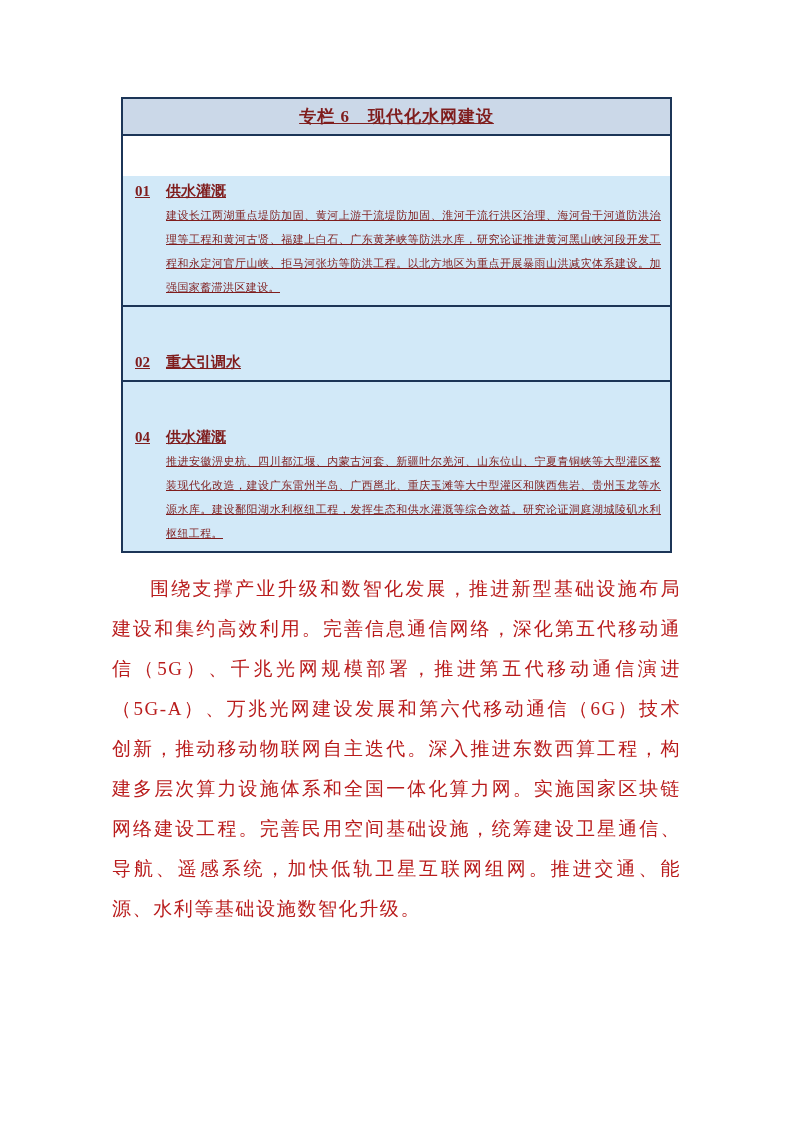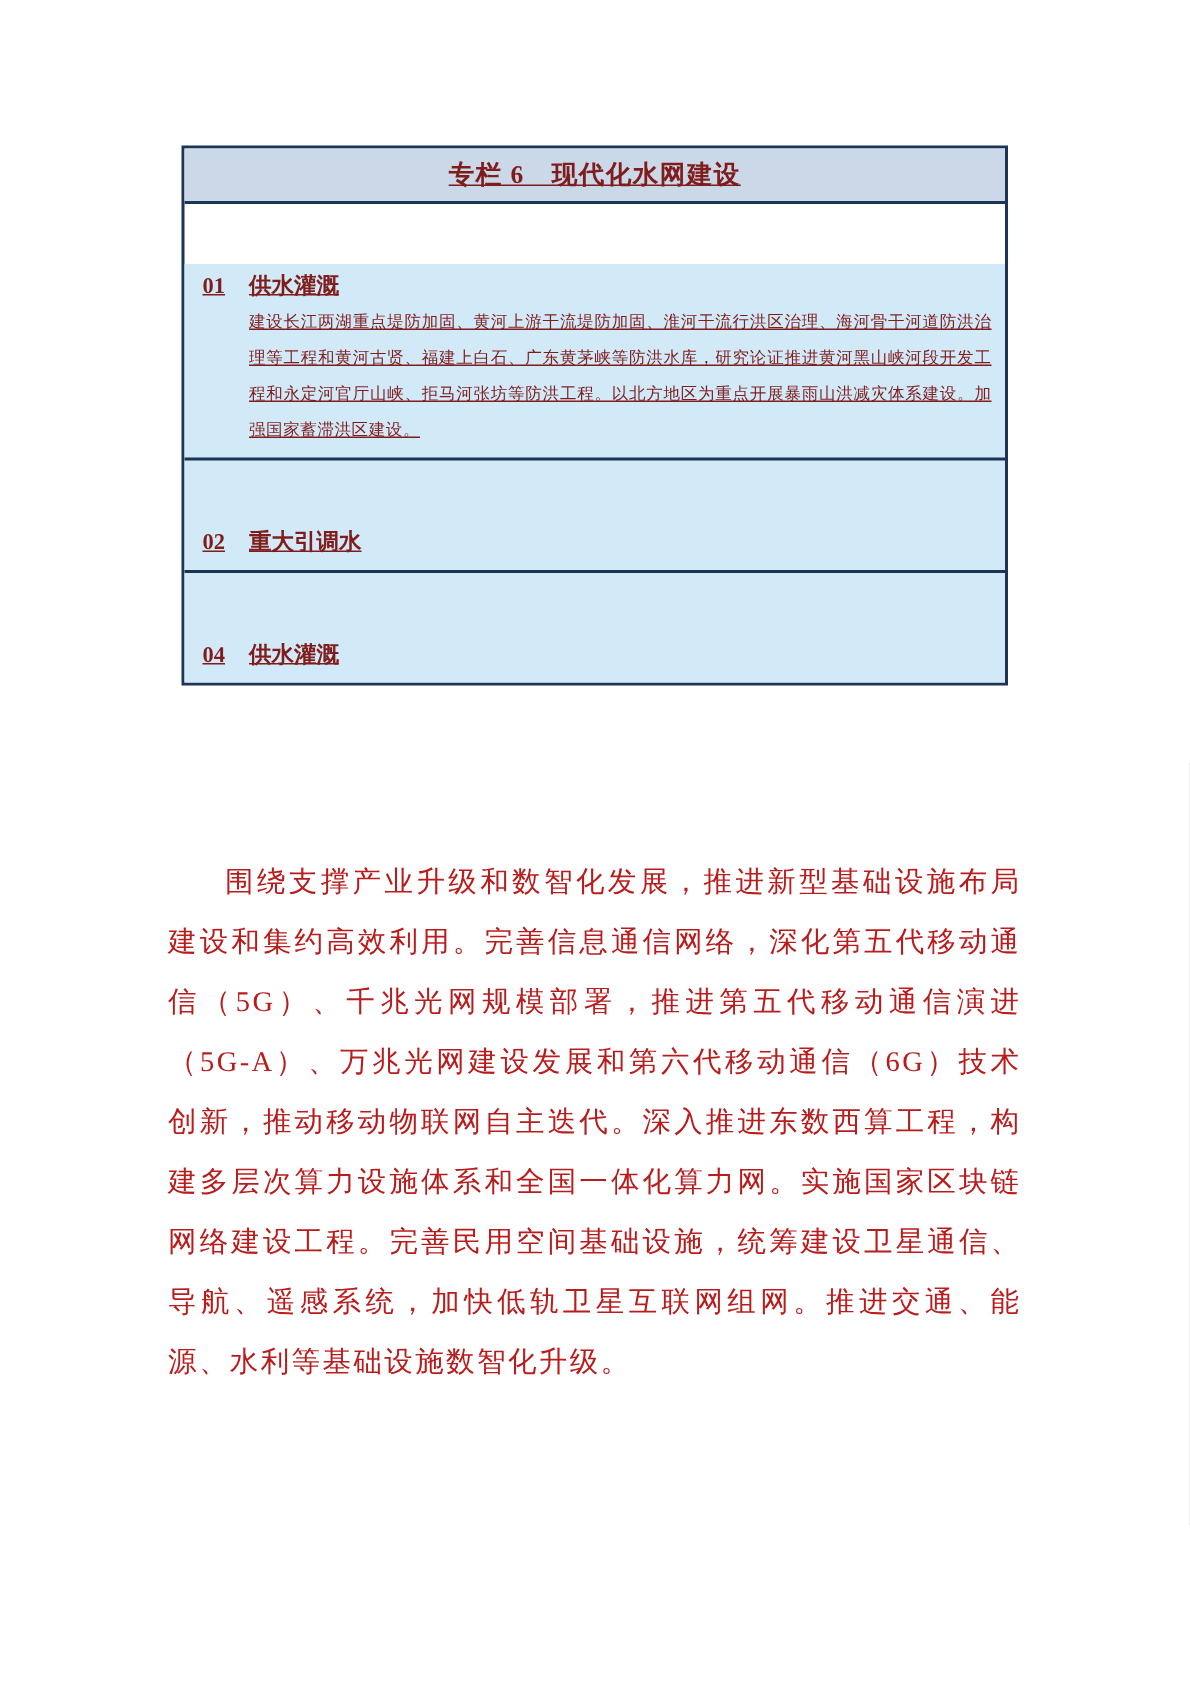--- a/index.html
+++ b/index.html
@@ -103,20 +103,21 @@
           <span class="sec-num">02</span>
           <span class="sec-title">重大引调水</span>
         </div>
       </div>
 
       <div class="box-section">
         <div class="sec-head">
           <span class="sec-num">04</span>
           <span class="sec-title">供水灌溉</span>
         </div>
+        <div class="sec-body">推进安徽淠史杭、四川都江堰、内蒙古河套、新疆叶尔羌河、山东位山、宁夏青铜峡等大型灌区整装现代化改造，建设广东雷州半岛、广西邕北、重庆玉滩等大中型灌区和陕西焦岩、贵州玉龙等水源水库。建设鄱阳湖水利枢纽工程，发挥生态和供水灌溉等综合效益。研究论证洞庭湖城陵矶水利枢纽工程。</div>
       </div>
 
     </div>
   </div>
 
 
   <div class="main-para">围绕支撑产业升级和数智化发展，推进新型基础设施布局建设和集约高效利用。完善信息通信网络，深化第五代移动通信（5G）、千兆光网规模部署，推进第五代移动通信演进（5G-A）、万兆光网建设发展和第六代移动通信（6G）技术创新，推动移动物联网自主迭代。深入推进东数西算工程，构建多层次算力设施体系和全国一体化算力网。实施国家区块链网络建设工程。完善民用空间基础设施，统筹建设卫星通信、导航、遥感系统，加快低轨卫星互联网组网。推进交通、能源、水利等基础设施数智化升级。</div>
 
 </div>
 

